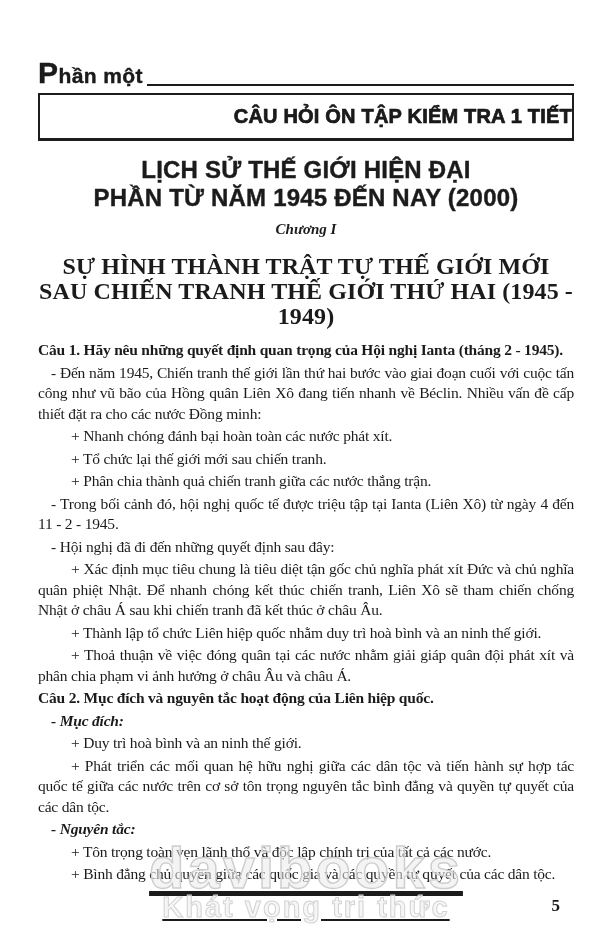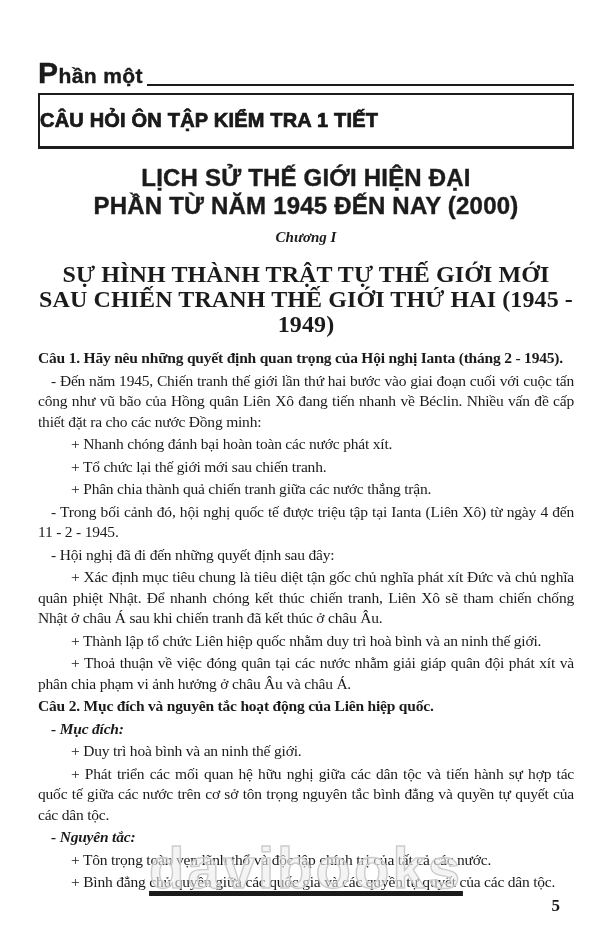--- a/index.html
+++ b/index.html
@@ -20,23 +20,23 @@
   .part-label {
     font-family: "Liberation Sans", sans-serif;
     font-weight: bold; font-size: 21px; letter-spacing: .4px;
     white-space: nowrap; -webkit-text-stroke: .4px #151515;
   }
   .part-initial { font-size: 30px; line-height: 22px; }
   .part-rule { flex: 1; border-bottom: 2.5px solid #1b1b1b; margin: 0 0 2px 4px; }
 
   
   .title-box {
-    margin-top: 5px; height: 56px;
+    margin-top: 5px; height: 48px;
     border: 2px solid #1d1d1d; border-bottom-width: 3.5px;
-    display: flex; align-items: center; justify-content: flex-start;
+    display: flex; align-items: center; justify-content: flex-end;
   }
   .box-title {
     font-family: "Liberation Sans", sans-serif;
     font-weight: bold; font-size: 20px; letter-spacing: .2px;
     -webkit-text-stroke: .7px #111;
   }
 
   
   .main-title {
     margin-top: 15px; text-align: center;
@@ -134,15 +134,16 @@
       <p class="para plus">+ Phát triển các mối quan hệ hữu nghị giữa các dân tộc và tiến hành sự hợp tác quốc tế giữa các nước trên cơ sở tôn trọng nguyên tắc bình đẳng và quyền tự quyết của các dân tộc.</p>
       <p class="para subhead">- Nguyên tắc:</p>
       <p class="para plus">+ Tôn trọng toàn vẹn lãnh thổ và độc lập chính trị của tất cả các nước.</p>
       <p class="para plus">+ Bình đẳng chủ quyền giữa các quốc gia và các quyền tự quyết của các dân tộc.</p>
     </div>
 
 </div>
 
 <div class="watermark">
   <div class="wm-brand">davibooks</div>
+  <div class="wm-slogan">Khát vọng tri thức</div>
 </div>
 
 <div class="page-number">5</div>
 
 </body></html>

